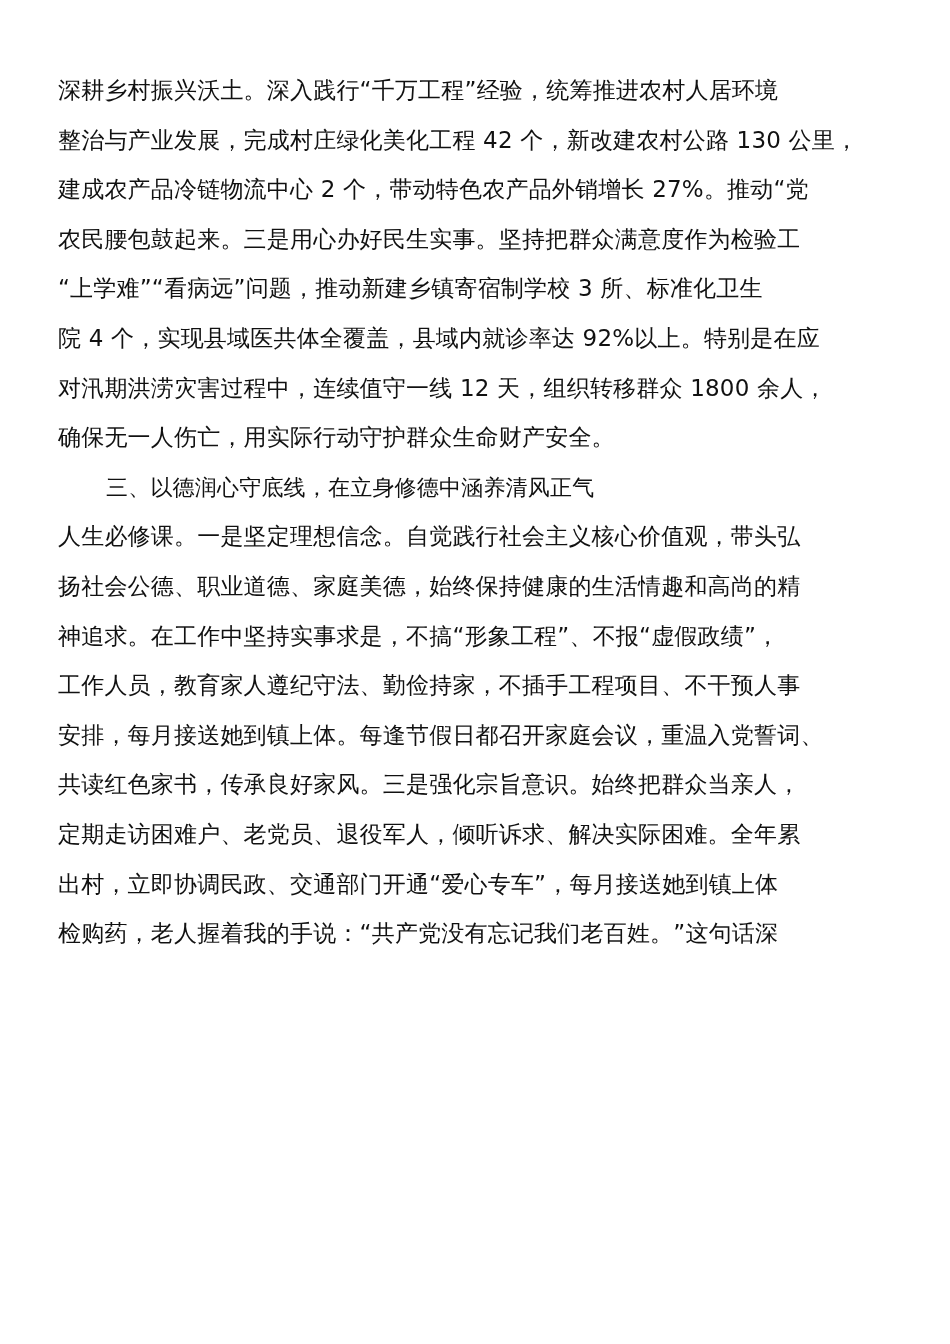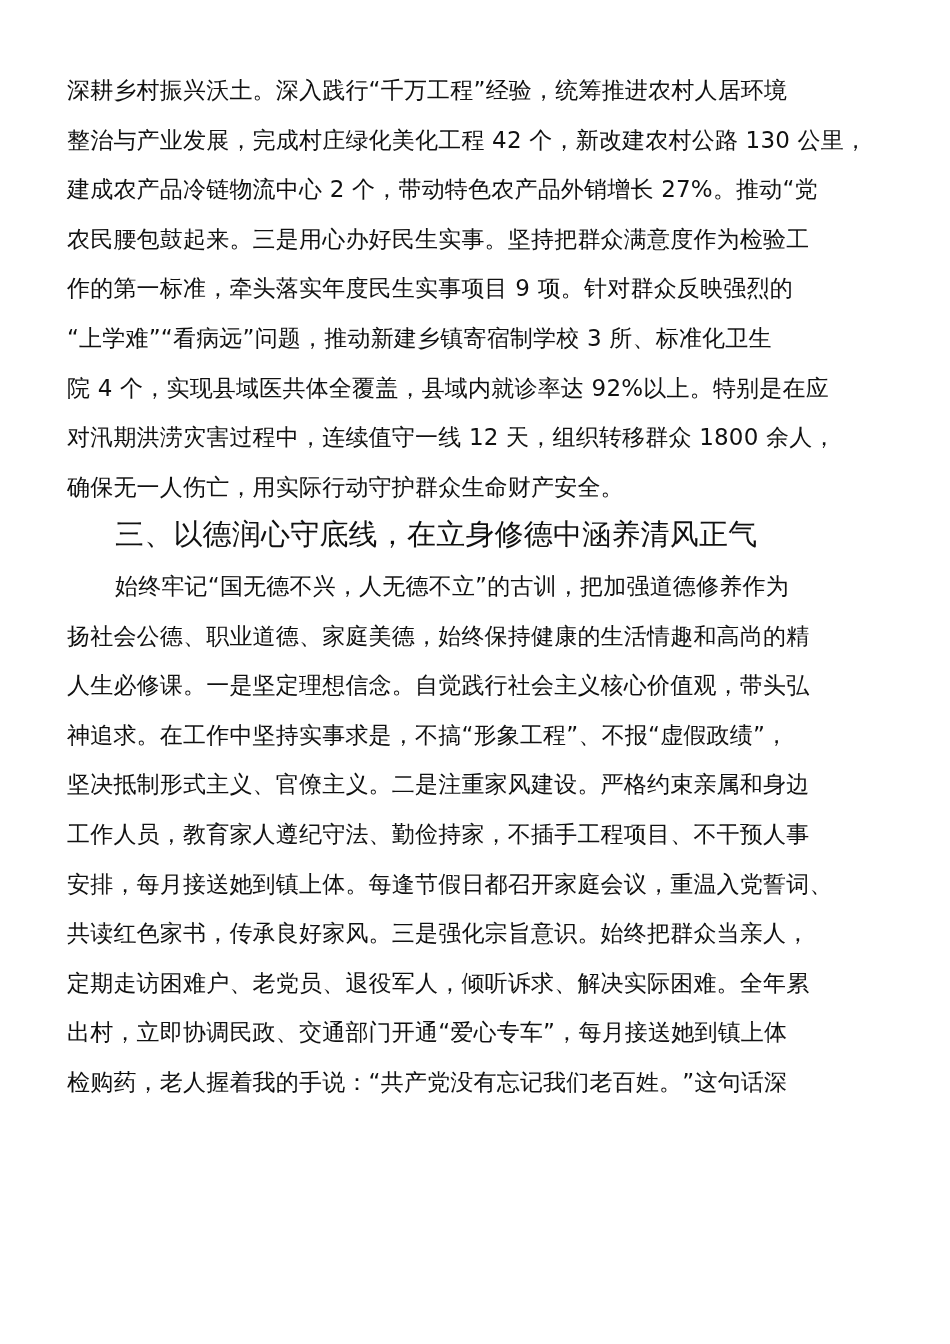--- a/index.html
+++ b/index.html
@@ -18,61 +18,58 @@
     .page {
       position: absolute;
       left: 0;
       top: 0;
       width: 950px;
       height: 1344px;
       background: #ffffff;
     }
     .content {
       position: absolute;
-      left: 67px;
+      left: 58px;
       top: 66px;
       width: 840px;
     }
     .line {
       height: 49.6px;
       line-height: 49.6px;
       font-size: 23px;
       white-space: nowrap;
       letter-spacing: 0.2px;
     }
     .indent {
       padding-left: 48px;
     }
     .heading {
-      font-family: Liberation Mono, monospace;
-      font-size: 29px;
+      font-family: Liberation Serif, serif;
+      font-size: 22px;
     }
   </style>
 </head>
 <body>
 
 <div class="page">
   <div class="content">
     <div class="line">深耕乡村振兴沃土。深入践行“千万工程”经验，统筹推进农村人居环境</div>
     <div class="line">整治与产业发展，完成村庄绿化美化工程 42 个，新改建农村公路 130 公里，</div>
     <div class="line">建成农产品冷链物流中心 2 个，带动特色农产品外销增长 27%。推动“党</div>
     <div class="line">农民腰包鼓起来。三是用心办好民生实事。坚持把群众满意度作为检验工</div>
-    <div class="line">作的第一标准，牵头落实年度民生实事项目 9 项。针对群众反映强烈的</div>
     <div class="line">“上学难”“看病远”问题，推动新建乡镇寄宿制学校 3 所、标准化卫生</div>
     <div class="line">院 4 个，实现县域医共体全覆盖，县域内就诊率达 92%以上。特别是在应</div>
     <div class="line">对汛期洪涝灾害过程中，连续值守一线 12 天，组织转移群众 1800 余人，</div>
     <div class="line">确保无一人伤亡，用实际行动守护群众生命财产安全。</div>
 
     <div class="line indent heading">三、以德润心守底线，在立身修德中涵养清风正气</div>
 
-    <div class="line indent">始终牢记“国无德不兴，人无德不立”的古训，把加强道德修养作为</div>
+    <div class="line">人生必修课。一是坚定理想信念。自觉践行社会主义核心价值观，带头弘</div>
     <div class="line">扬社会公德、职业道德、家庭美德，始终保持健康的生活情趣和高尚的精</div>
-    <div class="line">人生必修课。一是坚定理想信念。自觉践行社会主义核心价值观，带头弘</div>
     <div class="line">神追求。在工作中坚持实事求是，不搞“形象工程”、不报“虚假政绩”，</div>
-    <div class="line">坚决抵制形式主义、官僚主义。二是注重家风建设。严格约束亲属和身边</div>
     <div class="line">工作人员，教育家人遵纪守法、勤俭持家，不插手工程项目、不干预人事</div>
     <div class="line">安排，每月接送她到镇上体。每逢节假日都召开家庭会议，重温入党誓词、</div>
     <div class="line">共读红色家书，传承良好家风。三是强化宗旨意识。始终把群众当亲人，</div>
     <div class="line">定期走访困难户、老党员、退役军人，倾听诉求、解决实际困难。全年累</div>
     <div class="line">出村，立即协调民政、交通部门开通“爱心专车”，每月接送她到镇上体</div>
     <div class="line">检购药，老人握着我的手说：“共产党没有忘记我们老百姓。”这句话深</div>
   </div>
 </div>
 
 </body></html>

